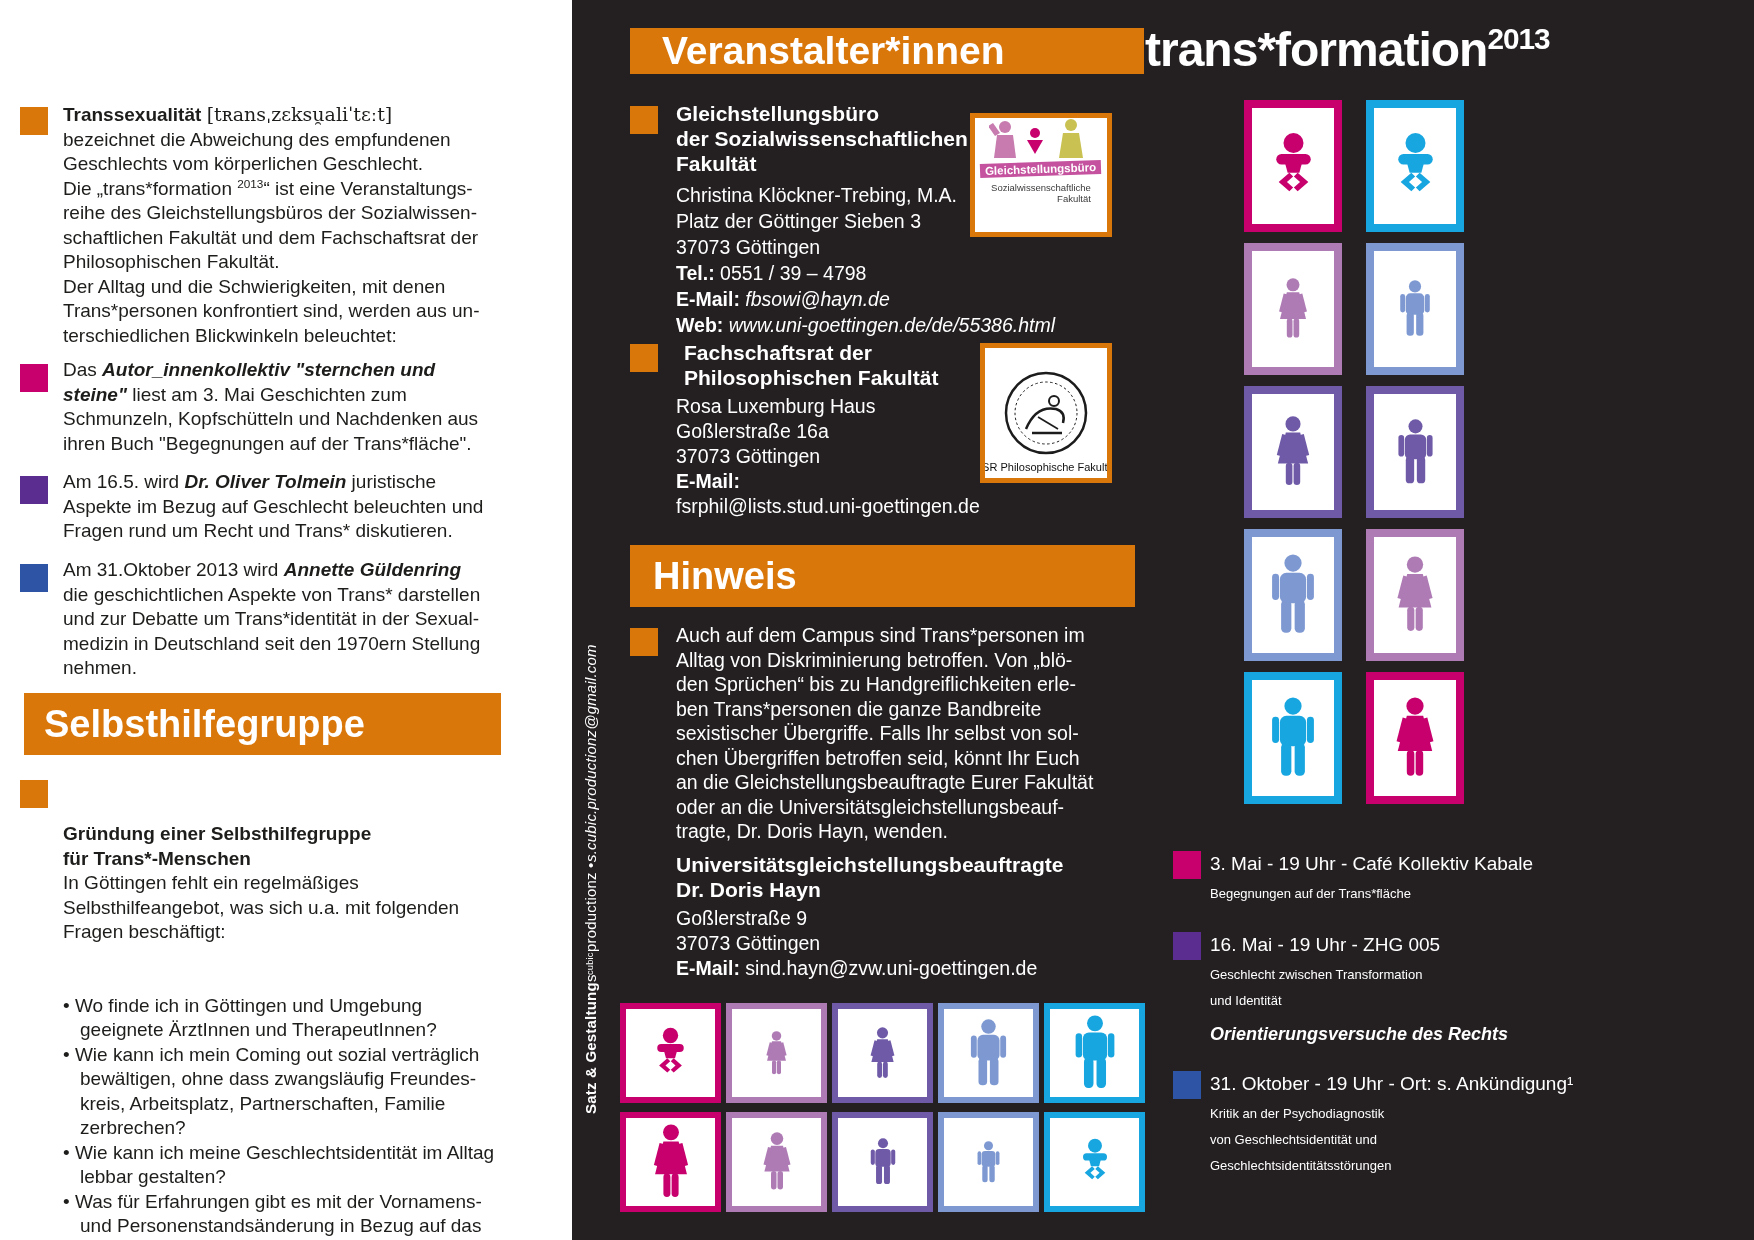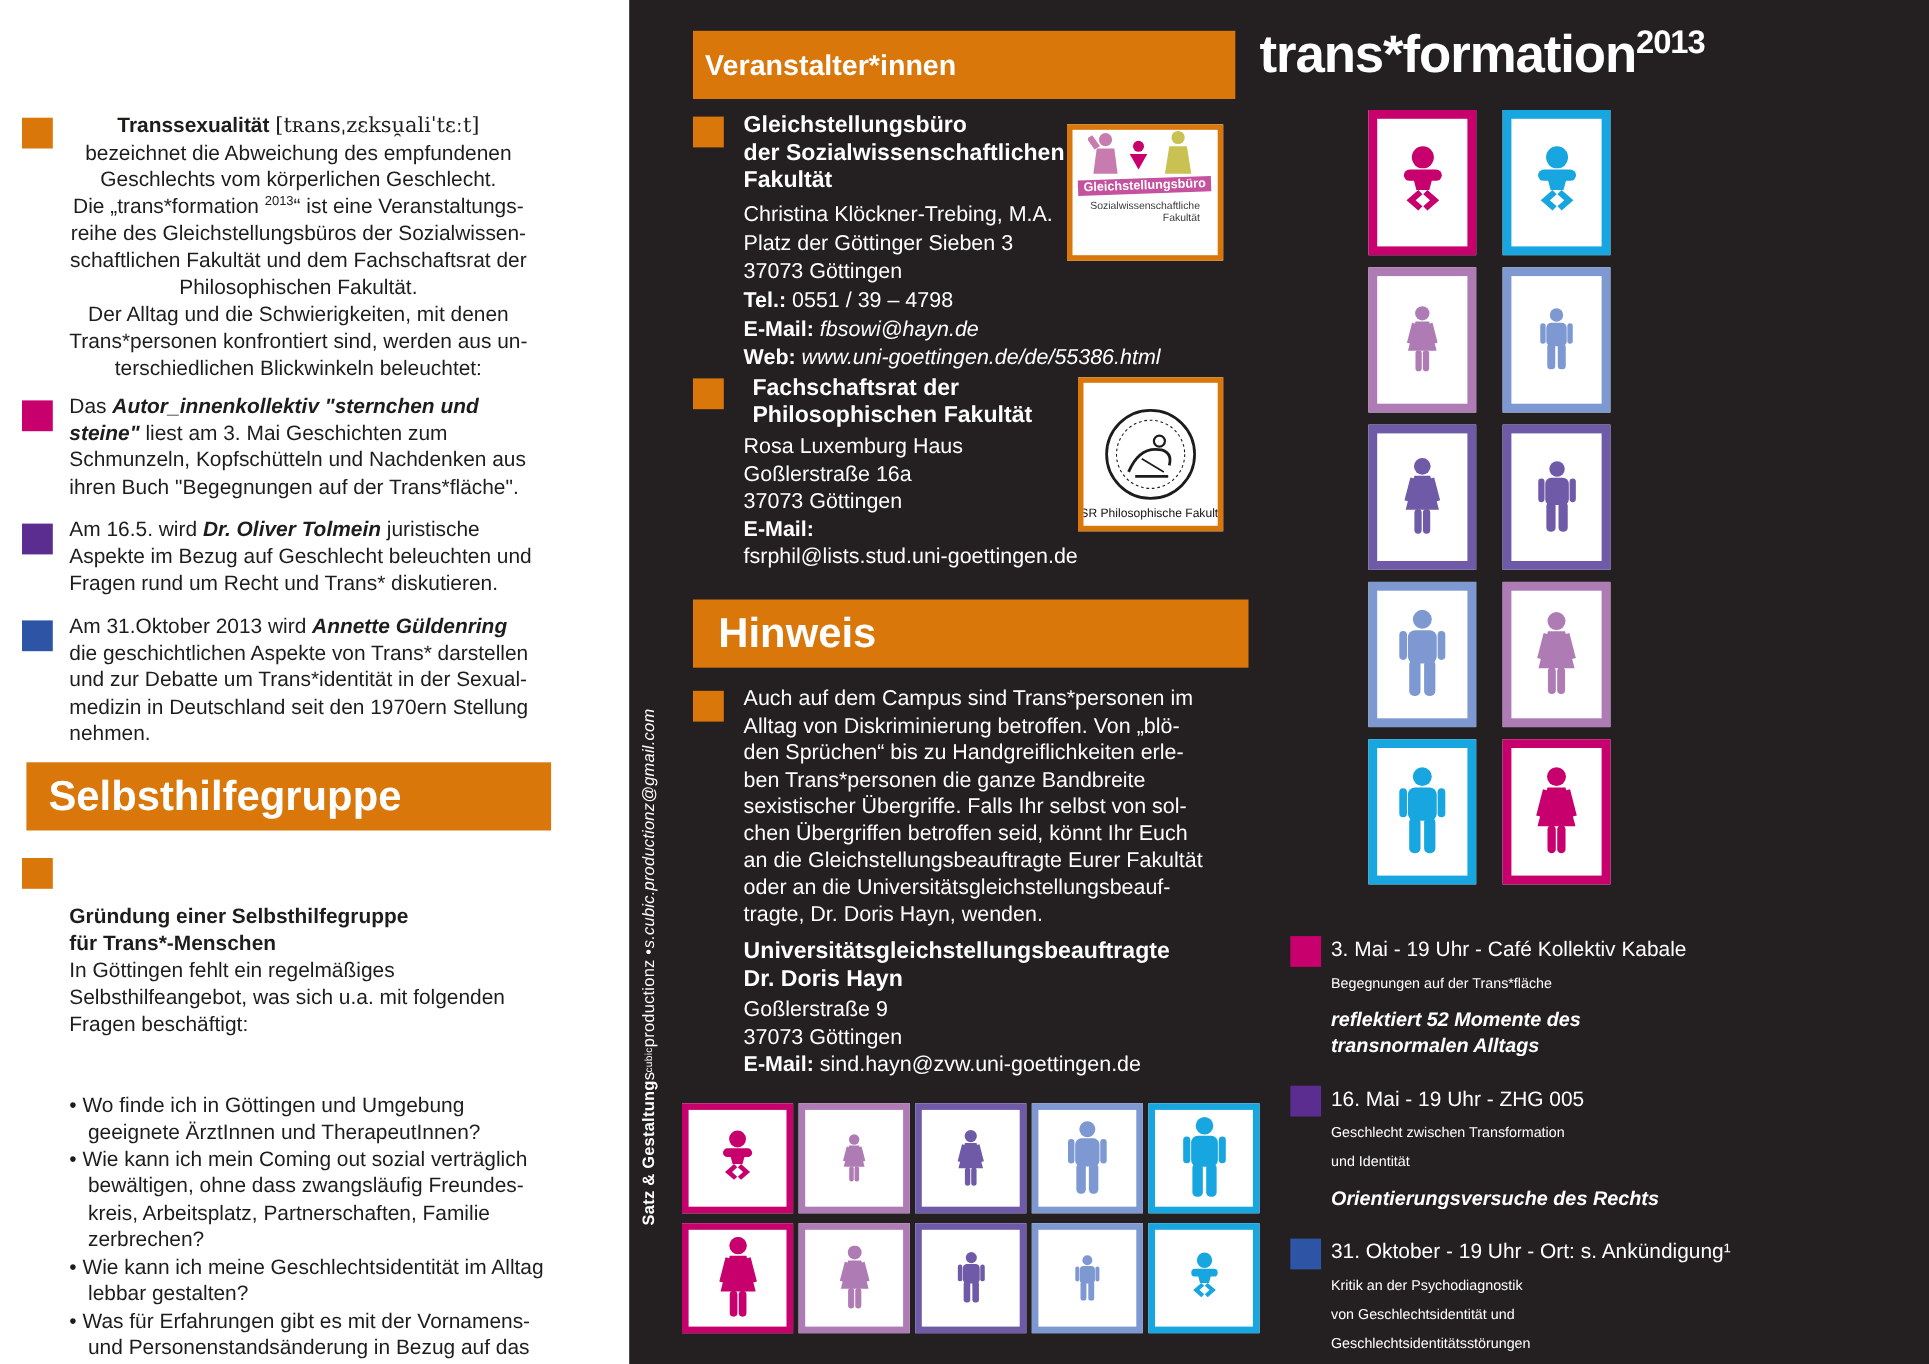--- a/index.html
+++ b/index.html
@@ -73,21 +73,21 @@
     </symbol>
   </defs>
 </svg>
 
 <div id="page">
 
   <div class="dark"></div>
 
 
   <div class="bullet" style="left: 20px; top: 107px; background-color: rgb(217, 119, 11);"></div>
-  <div class="txt lp" style="left:63px;top:102px;text-align:center;"><span class="sg-b">Transsexualität </span><span class="sg-ipa">[tʀansˌzɛksu̯aliˈtɛːt]</span><span>
+  <div class="txt lp" style="left:63px;top:102px;"><span class="sg-b">Transsexualität </span><span class="sg-ipa">[tʀansˌzɛksu̯aliˈtɛːt]</span><span>
 bezeichnet die Abweichung des empfundenen
 Geschlechts vom körperlichen Geschlecht.
 Die „trans*formation </span><span class="sg-sup">2013</span><span>“ ist eine Veranstaltungs-
 reihe des Gleichstellungsbüros der Sozialwissen-
 schaftlichen Fakultät und dem Fachschaftsrat der
 Philosophischen Fakultät.
 Der Alltag und die Schwierigkeiten, mit denen
 Trans*personen konfrontiert sind, werden aus un-
 terschiedlichen Blickwinkeln beleuchtet:</span></div>
 
@@ -132,21 +132,21 @@
   </div>
 
   <div class="vcred">
       <span class="sg-b">Satz &amp; Gestaltung </span>
       <span>s</span>
       <span class="sg-sup">cubic</span>
       <span> productionz • </span>
       <span class="sg-i">s.cubic.productionz@gmail.com</span>
     </div>
 
-  <div class="bar" style="left: 630px; top: 28px; width: 482px; height: 62px; padding-left: 11px; font-size: 26px; background-color: rgb(217, 119, 11);">
+  <div class="bar" style="left: 630px; top: 28px; width: 482px; height: 46px; padding-left: 32px; font-size: 39px; background-color: rgb(217, 119, 11);">
     <span>Veranstalter*innen</span>
   </div>
 
   <div class="bullet" style="left: 630px; top: 106px; background-color: rgb(217, 119, 11);"></div>
   <div class="txt mp org-title" style="left:676px;top:101px;">Gleichstellungsbüro
 der Sozialwissenschaftlichen
 Fakultät</div>
   <div class="txt mp org-addr" style="left:676px;top:182px;"><span>Christina Klöckner-Trebing, M.A.
 Platz der Göttinger Sieben 3
 37073 Göttingen
@@ -320,22 +320,20 @@
           <use href="#ic-woman"></use>
         </svg>
       </div>
     </div>
 
   <div class="events">
       <div class="event">
         <span class="ev-bullet" style="background-color: rgb(199, 0, 110);"></span>
         <div class="ev-when">3. Mai - 19 Uhr - Café Kollektiv Kabale</div>
         <div class="ev-title">Begegnungen auf der Trans*fläche</div>
-        <div class="ev-sub">reflektiert 52 Momente des
-transnormalen Alltags</div>
       </div>
       <div class="event">
         <span class="ev-bullet" style="background-color: rgb(91, 45, 145);"></span>
         <div class="ev-when">16. Mai - 19 Uhr - ZHG 005</div>
         <div class="ev-title">Geschlecht zwischen Transformation
 und Identität</div>
         <div class="ev-sub">Orientierungsversuche des Rechts</div>
       </div>
       <div class="event">
         <span class="ev-bullet" style="background-color: rgb(46, 85, 165);"></span>

